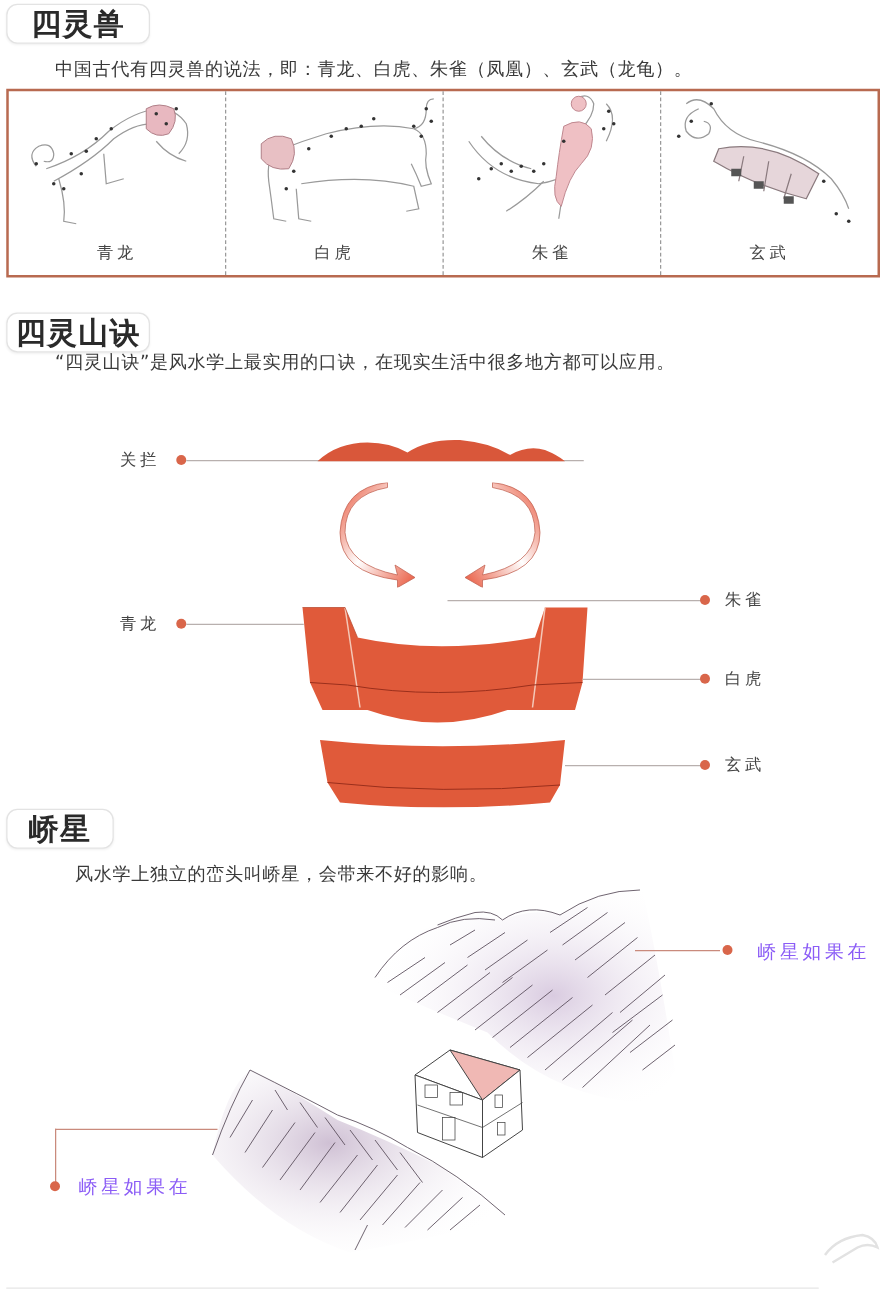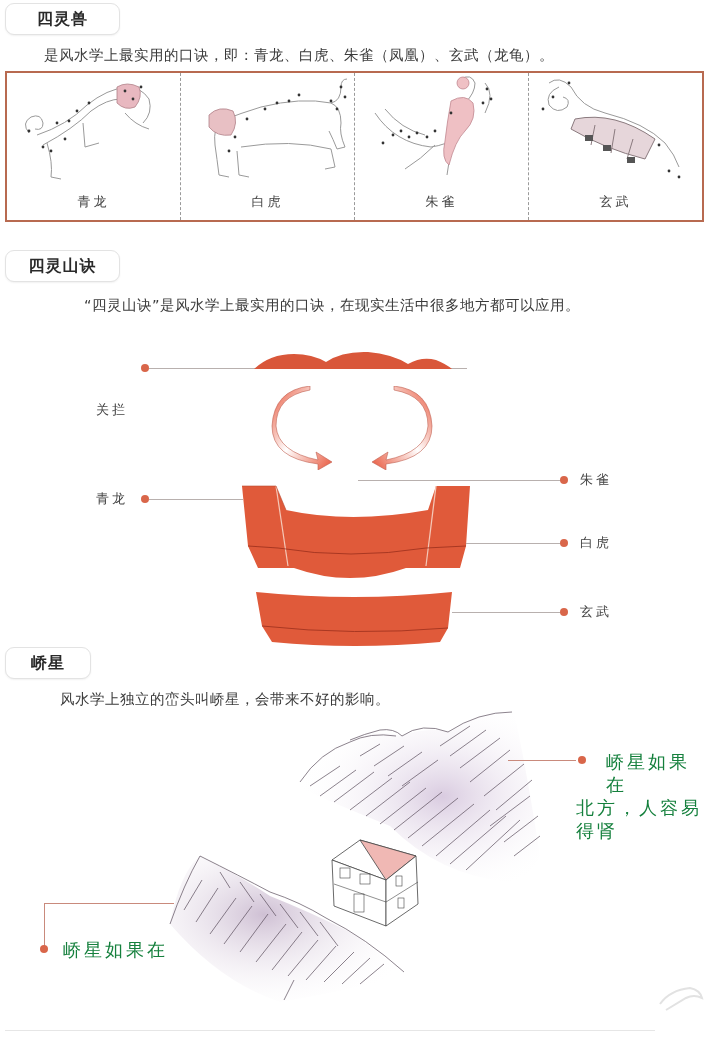--- a/index.html
+++ b/index.html
@@ -1,42 +1,42 @@
 <!DOCTYPE html>
 <html><head>
 <meta charset="utf-8">
 <style>
   html, body { margin: 0; padding: 0; background: #ffffff; }
   body { width: 713px; height: 1039px; position: relative; overflow: hidden;
          font-family: "DejaVu Serif", "Liberation Serif", serif; color: #333; }
   .abs { position: absolute; }
   .section-tag { position: absolute; height: 30px; border: 1px solid #e3e3e3; border-radius: 9px;
                  background: #fff; box-shadow: 0 1px 2px rgba(0,0,0,0.06);
-                 font-family: "DejaVu Serif", serif; font-weight: bold; font-size: 16px;
+                 font-family: "DejaVu Serif", serif; font-weight: bold; font-size: 24px;
                  color: #2a2a2a; display: flex; align-items: center; justify-content: center; letter-spacing: 1px; }
   .para { position: absolute; font-family: "DejaVu Sans", sans-serif; font-size: 14.5px; color: #3a3a3a; white-space: nowrap; letter-spacing: 0.5px; }
   .beast-box { position: absolute; left: 5px; top: 71px; width: 699px; height: 151px;
                border: 2px solid #b86a50; box-sizing: border-box; display: flex; }
   .beast-cell { flex: 1; position: relative; border-right: 1px dashed #9a9a9a; }
   .beast-cell:last-child { border-right: none; }
   .beast-cell svg { position: absolute; left: 0; top: 0; }
   .beast-label { position: absolute; left: 0; right: 0; bottom: 9px; text-align: center;
                  font-family: "DejaVu Serif", serif; font-size: 13px; color: #444; letter-spacing: 3px; }
   .diag-label { position: absolute; font-family: "DejaVu Serif", serif; font-size: 13px; color: #444; letter-spacing: 3px; white-space: nowrap; }
   .dot { position: absolute; width: 8px; height: 8px; border-radius: 50%; background: #d9664a; }
   .line { position: absolute; height: 1px; background: #b8b0ae; }
   .vline { position: absolute; width: 1px; background: #c98a7c; }
-  .note { position: absolute; font-family: "DejaVu Serif", serif; font-size: 18px; color: #15803d; line-height: 23px; letter-spacing: 3px; }
+  .note { position: absolute; font-family: "DejaVu Serif", serif; font-size: 15px; color: #8b5cf6; line-height: 23px; letter-spacing: 3px; }
 </style>
 </head>
 <body>
 
 <div class="section-tag" style="left:5px; top:3px; width:113px;">四灵兽</div>
 
-<div class="para" style="left:44px; top:46px;">是风水学上最实用的口诀，即：青龙、白虎、朱雀（凤凰）、玄武（龙龟）。</div>
+<div class="para" style="left:44px; top:46px;">中国古代有四灵兽的说法，即：青龙、白虎、朱雀（凤凰）、玄武（龙龟）。</div>
 
 <div class="beast-box">
 
   <div class="beast-cell">
     <svg width="172" height="120" viewBox="0 0 172 120">
       <g fill="none" stroke="#9a9a9a" stroke-width="1">
         <path d="M22 60 q-8 -10 2 -16 q10 -4 12 6 q0 8 -8 6"></path>
         <path d="M30 62 q30 -10 50 -30 q20 -16 40 -18 q14 0 22 12 q4 14 -6 24"></path>
         <path d="M36 72 q30 -16 48 -34 q16 -12 30 -12"></path>
         <path d="M40 70 q6 20 4 34 l10 2"></path>
@@ -146,25 +146,25 @@
           <circle cx="140" cy="98" r="1.4"></circle>
           <circle cx="150" cy="104" r="1.4"></circle>
       </g>
     </svg>
     <div class="beast-label">玄武</div>
   </div>
 </div>
 
 <div class="section-tag" style="left:5px; top:250px; width:113px;">四灵山诀</div>
 
-<div class="para" style="left:44px; top:296px;margin-left:40px;">“四灵山诀”是风水学上最实用的口诀，在现实生活中很多地方都可以应用。</div>
+<div class="para" style="left:44px; top:280px;">“四灵山诀”是风水学上最实用的口诀，在现实生活中很多地方都可以应用。</div>
 
 <div>
 
-  <div class="diag-label" style="left:96px; top:359px;margin-top:42px;">关拦</div>
+  <div class="diag-label" style="left:96px; top:359px;">关拦</div>
   <div class="dot" style="left:141px; top:364px;"></div>
   <div class="line" style="left:149px; top:368px; width:318px;"></div>
   <svg class="abs" style="left:250px; top:350px;" width="210" height="22" viewBox="0 0 210 22">
     <path d="M4 19 Q20 4 44 4 Q62 4 76 12 Q92 1 118 2 Q142 4 158 14 Q172 6 186 10 Q196 14 202 19 Z" fill="#d9573a"></path>
   </svg>
 
   <svg class="abs" style="left:270px; top:386px;" width="165" height="84" viewBox="0 0 165 84">
     <defs>
       <linearGradient id="gL" x1="0" y1="0" x2="1" y2="1">
         <stop offset="0" stop-color="#e8553a"></stop>
@@ -232,21 +232,20 @@
     <path d="M150 40 l30 -20 M160 50 l36 -26 M170 62 l40 -30 M180 76 l40 -32 M194 90 l40 -32 M206 104 l36 -30"></path>
     <path d="M200 120 l40 -30 M214 136 l34 -26 M224 150 l26 -20"></path>
     <path d="M70 50 l20 -12 M84 60 l30 -20 M98 70 l34 -24 M112 80 l36 -26"></path>
   </g>
 </svg>
 
 <div class="line" style="left:508px; top:760px; width:68px; background:#c98a7c;"></div>
 <div class="dot" style="left:578px; top:756px;"></div>
 <div class="note" style="left:576px; top:750px; width:132px;">
   <div style="padding-left:30px;">峤星如果在</div>
-  <div>北方，人容易得肾</div>
 </div>
 
 <svg class="abs" style="left:326px; top:836px;" width="96" height="92" viewBox="0 0 96 92">
   <path d="M6 24 L34 4 L90 20 L60 44 Z" fill="#ffffff" stroke="#444" stroke-width="0.8"></path>
   <path d="M34 4 L90 20 L60 44 Z" fill="#f0b8b4" stroke="#444" stroke-width="0.8"></path>
   <path d="M6 24 L60 44 L60 90 L8 70 Z" fill="#fff" stroke="#444" stroke-width="0.8"></path>
   <path d="M60 44 L90 20 L92 68 L60 90 Z" fill="#fff" stroke="#444" stroke-width="0.8"></path>
   <path d="M8 48 L60 66 L92 46" stroke="#444" stroke-width="0.6" fill="none"></path>
   <g stroke="#444" stroke-width="0.6" fill="none">
     <rect x="14" y="32" width="10" height="10"></rect>

